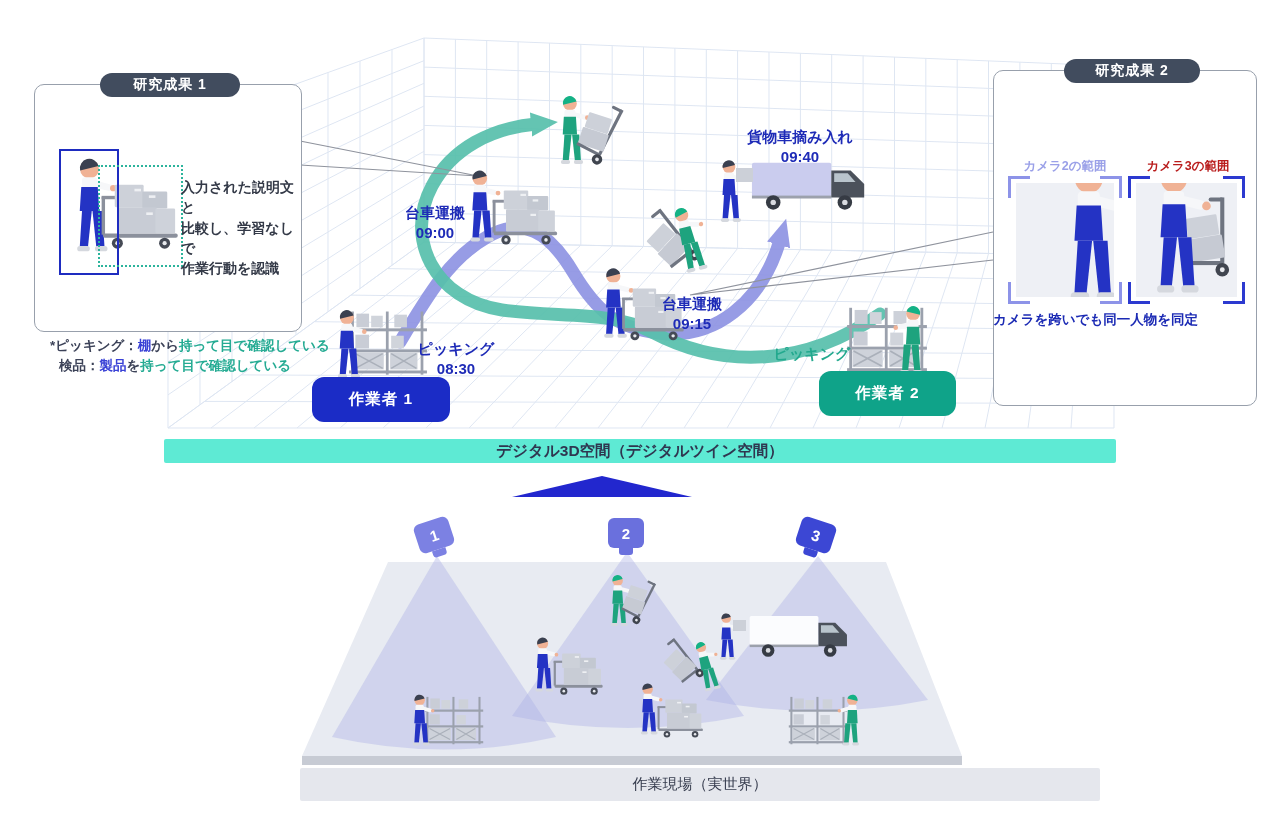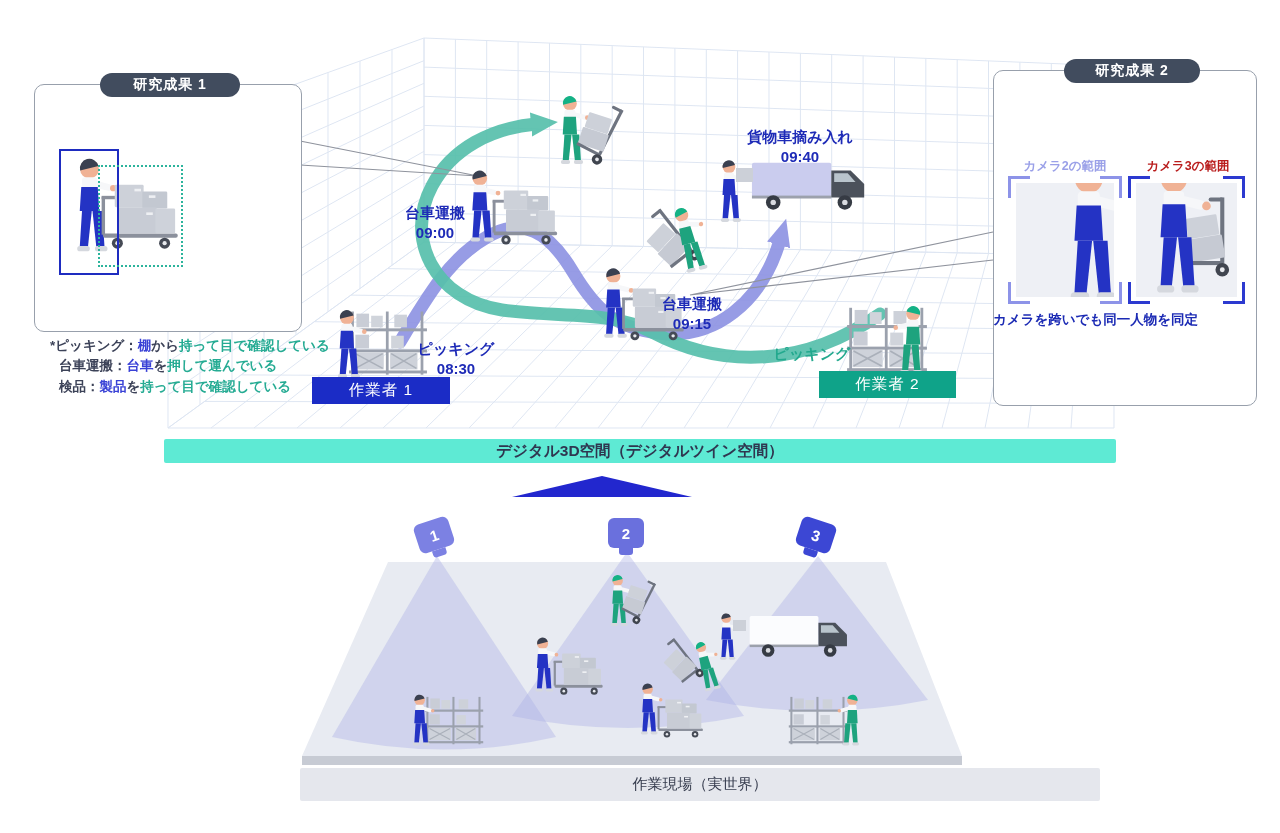--- a/index.html
+++ b/index.html
@@ -6,22 +6,22 @@
   body{
     width:1280px;height:833px;position:relative;overflow:hidden;background:#ffffff;
     font-family:"Liberation Sans","DejaVu Sans",sans-serif;
   }
   #scene-svg{position:absolute;left:0;top:0;z-index:1;}
   
   .lbl{position:absolute;z-index:3;text-align:center;font-weight:700;color:#1e2bb7;
        font-size:15px;line-height:1.3;transform:translateX(-50%);white-space:nowrap;}
   .lbl .time{font-weight:700;}
   .lbl.teal{color:#23a98e;}
-  .badge{position:absolute;z-index:3;height:27px;border-radius:0;color:#fff;font-size:15.5px;
-         font-weight:400;display:flex;align-items:center;justify-content:center;letter-spacing:1px;}
+  .badge{position:absolute;z-index:3;height:45px;border-radius:12px;color:#fff;font-size:15.5px;
+         font-weight:700;display:flex;align-items:center;justify-content:center;letter-spacing:1px;}
   #badge-worker1{left:312px;top:377px;width:138px;background:#1b2cc6;}
   #badge-worker2{left:819px;top:371px;width:137px;background:#0fa389;}
   
   .rbox{position:absolute;z-index:4;background:#ffffff;border:1.6px solid #98a0ac;border-radius:10px;}
   #box1{left:34px;top:84px;width:266px;height:246px;}
   #box2{left:993px;top:70px;width:262px;height:334px;}
   .pill{position:absolute;z-index:5;background:#414c5e;color:#fff;border-radius:12px;
         font-size:14px;font-weight:600;display:flex;align-items:center;justify-content:center;letter-spacing:1px;}
   #pill1{left:100px;top:73px;width:140px;height:24px;}
   #pill2{left:1064px;top:59px;width:136px;height:24px;}
@@ -229,29 +229,31 @@
   </g>
 </svg>
 
 <div class="rbox" id="box1">
   <svg width="266" height="246" viewBox="0 0 266 246">
     <use href="#sym-worker" x="26" y="68" width="60" height="104"></use>
     <use href="#sym-cart" x="64" y="94" width="84" height="72"></use>
   </svg>
   <div class="bbox-blue"></div>
   <div class="bbox-teal"></div>
+  <div class="b1-text">
+    <span>入力された説明文と</span><br>
+    <span>比較し、学習なしで</span><br>
+    <span>作業行動を認識</span>
+  </div>
 </div>
 <div class="pill" id="pill1">研究成果 1</div>
 
 <div id="legend">
   <div class="row">
     <span class="c-dark">*ピッキング：</span><span class="c-blue">棚</span><span class="c-dark">から</span><span class="c-teal">持って目で確認している</span>
-  </div>
-  <div class="row">
-    <span class="c-dark">台車運搬：</span><span class="c-blue">台車</span><span class="c-dark">を</span><span class="c-teal">押して運んでいる</span>
   </div>
   <div class="row">
     <span class="c-dark">検品：</span><span class="c-blue">製品</span><span class="c-dark">を</span><span class="c-teal">持って目で確認している</span>
   </div>
 </div>
 
 <div class="rbox" id="box2"></div>
 <div class="pill" id="pill2">研究成果 2</div>
 <div class="cam-label" id="cam2-label">カメラ2の範囲</div>
 <div class="cam-label" id="cam3-label">カメラ3の範囲</div>

